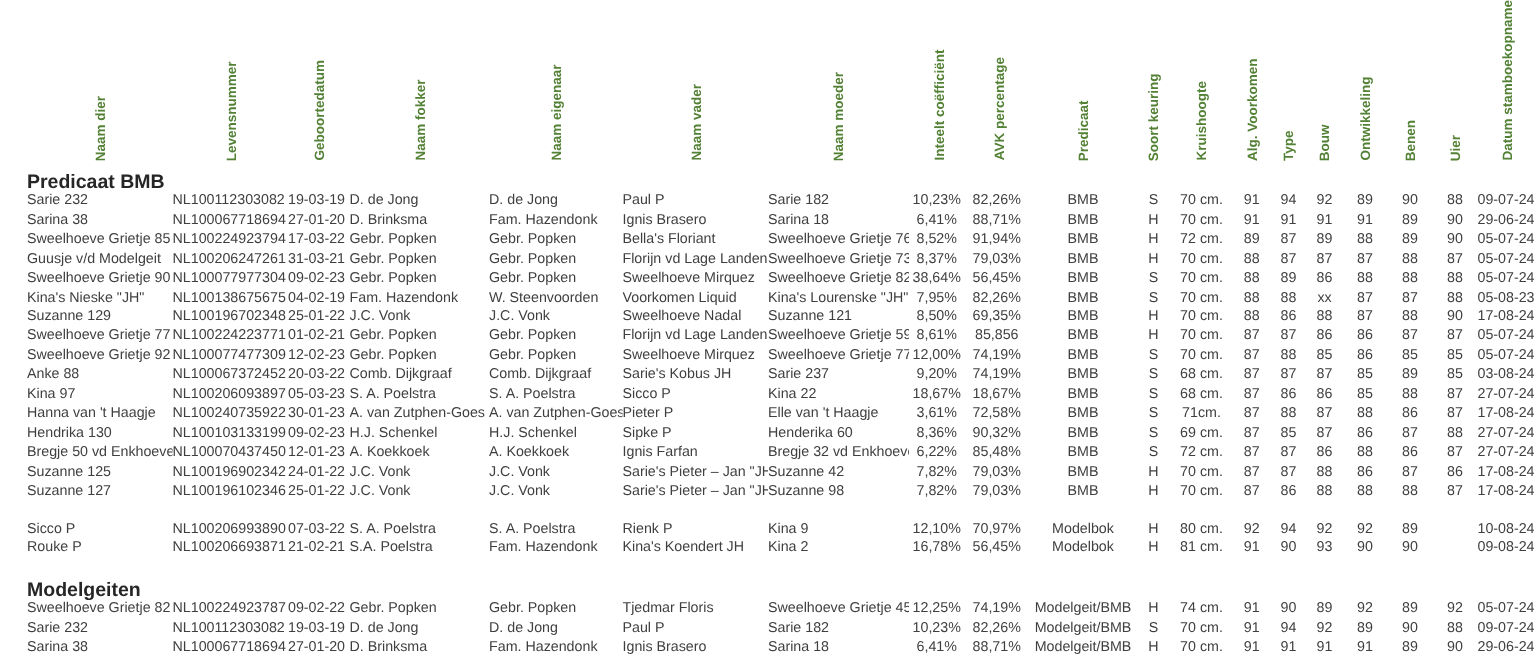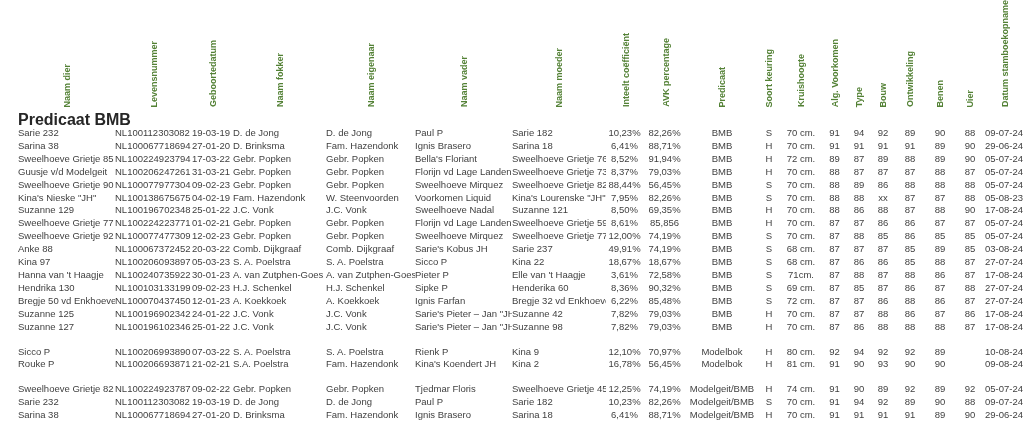--- a/index.html
+++ b/index.html
@@ -39,21 +39,21 @@
     height: 12.9px;
     line-height: 12.9px;
     font-size: 9.5px;
     color: var(--ink, #3f3f3f);
     white-space: nowrap;
     overflow: hidden;
     padding: 0;
   }
   tr.section-title td {
     height: 16px;
-    font-size: 16px;
+    font-size: 13px;
     font-weight: bold;
     color: var(--title, #262626);
     vertical-align: bottom;
     text-align: left;
   }
   tr.spacer td { height: 12px; }
   td.a-l { text-align: left; }
   td.a-r { text-align: center; padding-right: 3px; }
   td.a-c { text-align: center; }
   td.a-d { text-align: left; padding-right: 11px; }
@@ -196,21 +196,21 @@
           <td class="a-d">05-07-24</td>
         </tr>
         <tr>
           <td class="a-l">Sweelhoeve Grietje 90</td>
           <td class="a-l">NL100077977304</td>
           <td class="a-l">09-02-23</td>
           <td class="a-l">Gebr. Popken</td>
           <td class="a-l">Gebr. Popken</td>
           <td class="a-l">Sweelhoeve Mirquez</td>
           <td class="a-l">Sweelhoeve Grietje 82</td>
-          <td class="a-r">88,44%</td>
+          <td class="a-r">38,64%</td>
           <td class="a-r">56,45%</td>
           <td class="a-c">BMB</td>
           <td class="a-c">S</td>
           <td class="a-c">70 cm.</td>
           <td class="a-c">88</td>
           <td class="a-c">89</td>
           <td class="a-c">86</td>
           <td class="a-c">88</td>
           <td class="a-c">88</td>
           <td class="a-c">88</td>
@@ -301,21 +301,21 @@
           <td class="a-d">05-07-24</td>
         </tr>
         <tr>
           <td class="a-l">Anke 88</td>
           <td class="a-l">NL100067372452</td>
           <td class="a-l">20-03-22</td>
           <td class="a-l">Comb. Dijkgraaf</td>
           <td class="a-l">Comb. Dijkgraaf</td>
           <td class="a-l">Sarie's Kobus JH</td>
           <td class="a-l">Sarie 237</td>
-          <td class="a-r">49,91%</td>
+          <td class="a-r">9,20%</td>
           <td class="a-r">74,19%</td>
           <td class="a-c">BMB</td>
           <td class="a-c">S</td>
           <td class="a-c">68 cm.</td>
           <td class="a-c">87</td>
           <td class="a-c">87</td>
           <td class="a-c">87</td>
           <td class="a-c">85</td>
           <td class="a-c">89</td>
           <td class="a-c">85</td>
@@ -488,20 +488,23 @@
           <td class="a-c">90</td>
           <td class="a-c">93</td>
           <td class="a-c">90</td>
           <td class="a-c">90</td>
           <td class="a-c"></td>
           <td class="a-d">09-08-24</td>
         </tr>
         <tr class="spacer">
           <td colspan="19"></td>
         </tr>
+        <tr class="section-title">
+          <td colspan="19">Modelgeiten</td>
+        </tr>
         <tr>
           <td class="a-l">Sweelhoeve Grietje 82</td>
           <td class="a-l">NL100224923787</td>
           <td class="a-l">09-02-22</td>
           <td class="a-l">Gebr. Popken</td>
           <td class="a-l">Gebr. Popken</td>
           <td class="a-l">Tjedmar Floris</td>
           <td class="a-l">Sweelhoeve Grietje 45</td>
           <td class="a-r">12,25%</td>
           <td class="a-r">74,19%</td>

